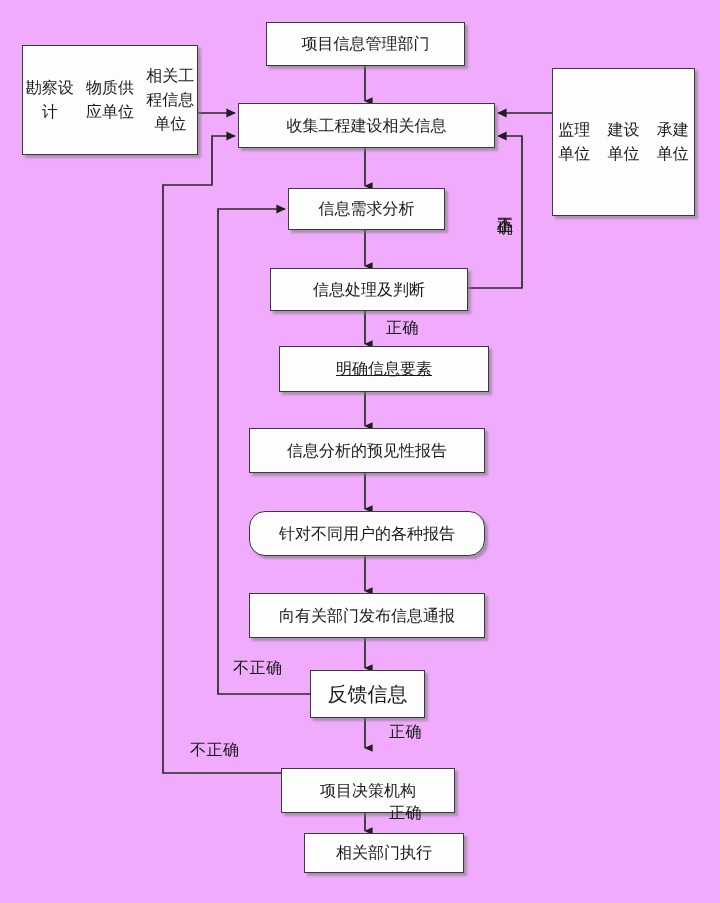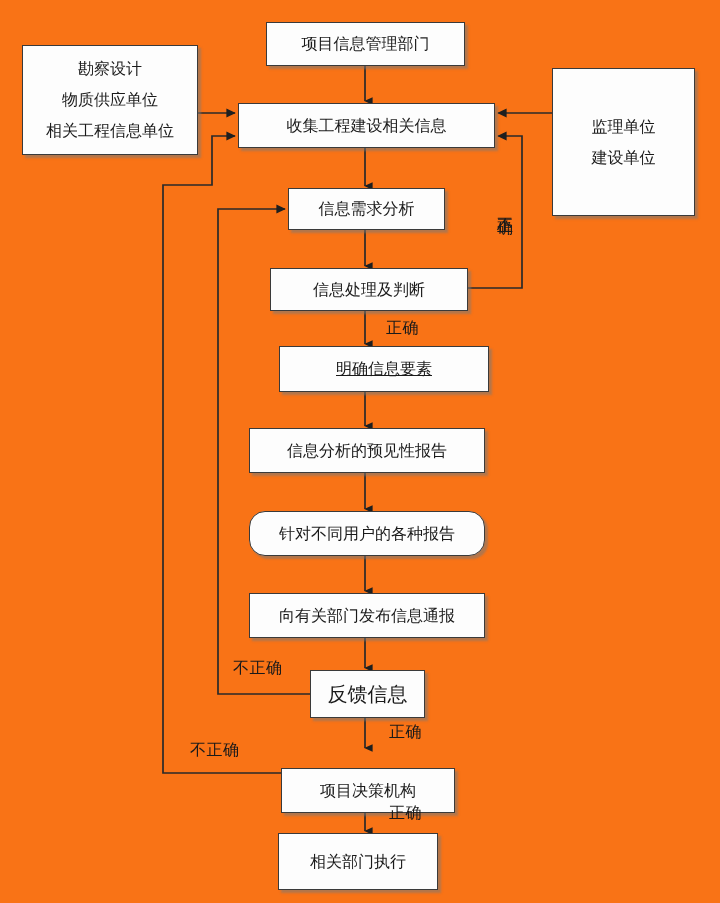--- a/index.html
+++ b/index.html
@@ -1,39 +1,39 @@
 <!DOCTYPE html>
 <html><head>
 <meta charset="utf-8">
 <style>
   html,body{margin:0;padding:0;background:#ffffff;}
   #stage{
     position:relative;
     width:720px;height:903px;
-    background:#f97316;
+    background:#f0abfc;
     font-family:"DejaVu Sans","Liberation Sans",sans-serif;
     overflow:hidden;
   }
   svg#wires{position:absolute;left:0;top:0;width:720px;height:903px;pointer-events:none;}
   .node{
     position:absolute;
     box-sizing:border-box;
     background:#fdfdfd;
     border:1.5px solid #3a3a3a;
     box-shadow:3px 3px 2px rgba(120,120,120,0.55);
     display:flex;
     align-items:center;
     justify-content:center;
     color:#1a1a1a;
     line-height:1.5;
     text-align:center;
   }
   .node .txt{display:block;width:100%;}
   .node.multi{
-    flex-direction:column;
+    flex-direction:row;
     justify-content:center;
     gap:7px;
   }
   .node.multi .txt{font-size:16px;}
   .lbl{
     position:absolute;
     color:#1a1a1a;
     font-size:16px;
     white-space:nowrap;
     letter-spacing:.5px;
@@ -84,20 +84,21 @@
         <span class="txt">项目信息管理部门</span>
       </div>
       <div class="node multi" style="left: 22px; top: 45px; width: 176px; height: 110px; font-size: 16px;">
         <span class="txt">勘察设计</span>
         <span class="txt">物质供应单位</span>
         <span class="txt">相关工程信息单位</span>
       </div>
       <div class="node multi" style="left: 552px; top: 68px; width: 143px; height: 148px; font-size: 16px;">
         <span class="txt">监理单位</span>
         <span class="txt">建设单位</span>
+        <span class="txt">承建单位</span>
       </div>
       <div class="node" style="left: 238px; top: 103px; width: 257px; height: 45px; font-size: 16px;">
         <span class="txt">收集工程建设相关信息</span>
       </div>
       <div class="node" style="left: 288px; top: 188px; width: 157px; height: 42px; font-size: 16px;">
         <span class="txt">信息需求分析</span>
       </div>
       <div class="node" style="left: 270px; top: 268px; width: 198px; height: 43px; font-size: 16px;">
         <span class="txt">信息处理及判断</span>
       </div>
@@ -112,21 +113,21 @@
       </div>
       <div class="node" style="left: 249px; top: 593px; width: 236px; height: 45px; font-size: 16px;">
         <span class="txt">向有关部门发布信息通报</span>
       </div>
       <div class="node" style="left: 310px; top: 670px; width: 115px; height: 48px; font-size: 20px;">
         <span class="txt">反馈信息</span>
       </div>
       <div class="node" style="left: 281px; top: 750px; width: 174px; height: 45px; font-size: 16px; margin-top: 18px;">
         <span class="txt">项目决策机构</span>
       </div>
-      <div class="node" style="left: 278px; top: 833px; width: 160px; height: 57px; font-size: 16px;">
+      <div class="node" style="left: 304px; top: 833px; width: 160px; height: 40px; font-size: 16px;">
         <span class="txt">相关部门执行</span>
       </div>
     </div>
   <div id="labels-layer">
       <div class="lbl vert" style="left: 497px; top: 205px;">不正确</div>
       <div class="lbl" style="left: 386px; top: 318px;">正确</div>
       <div class="lbl" style="left: 233px; top: 658px;">不正确</div>
       <div class="lbl" style="left: 389px; top: 722px;">正确</div>
       <div class="lbl" style="left: 190px; top: 740px;">不正确</div>
       <div class="lbl" style="left: 389px; top: 803px;">正确</div>

